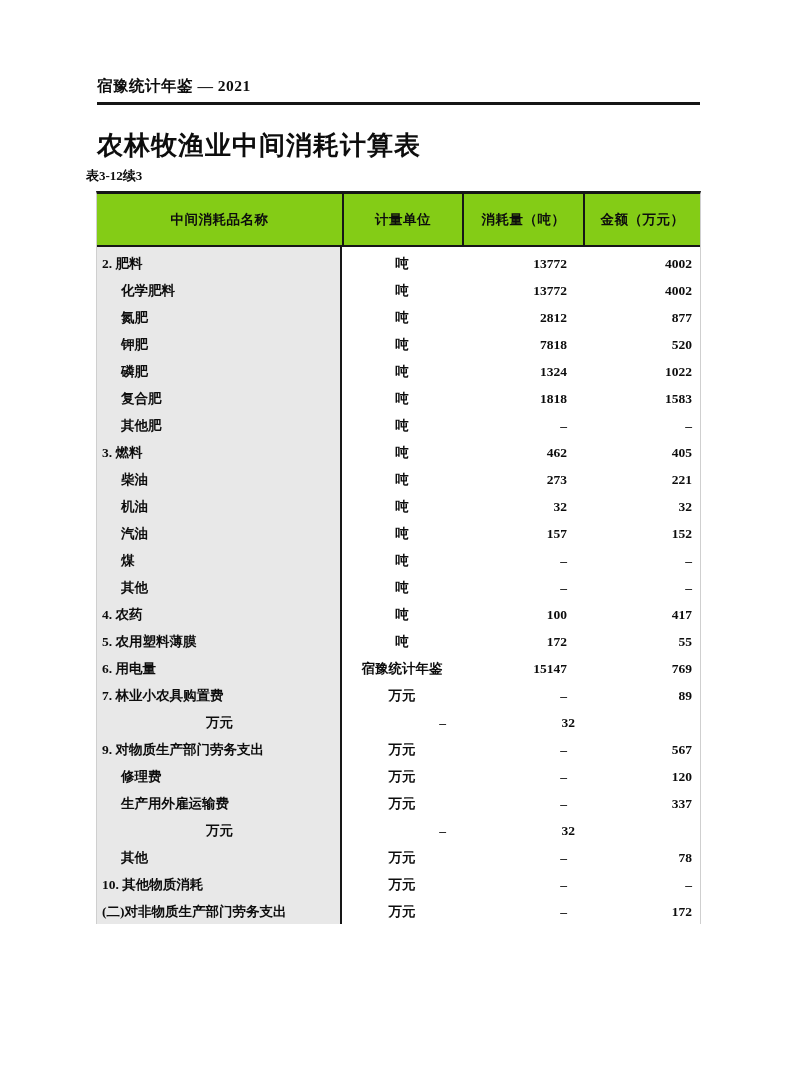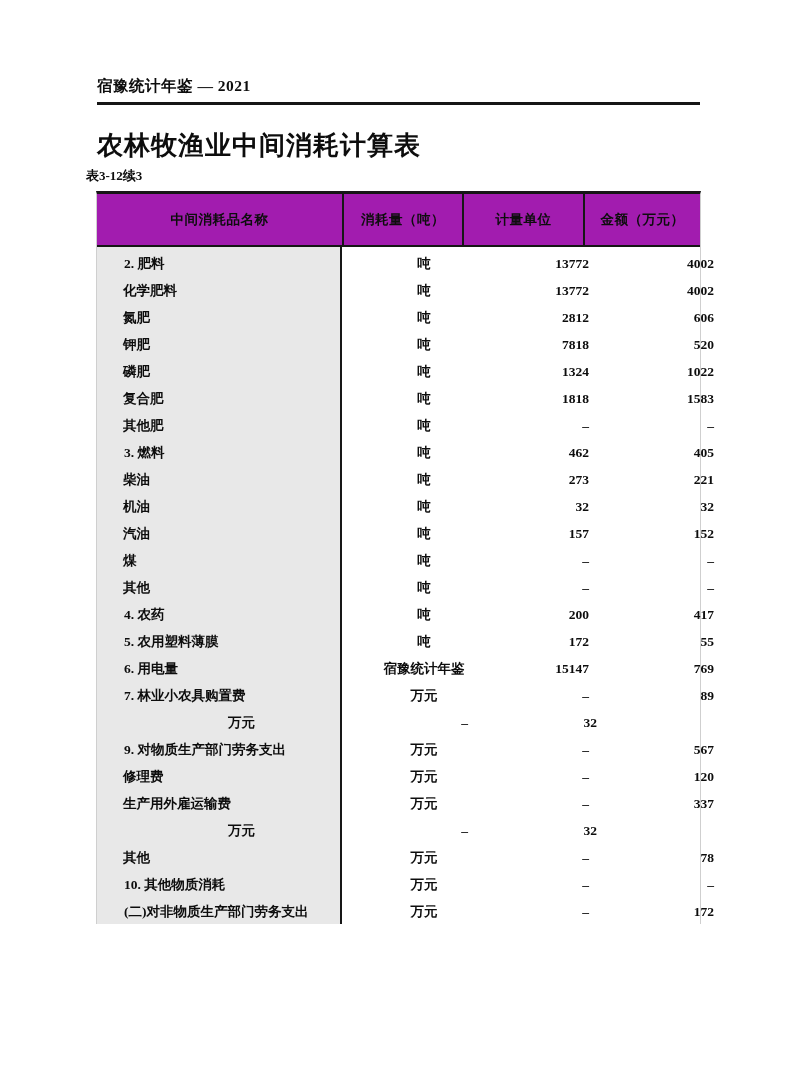--- a/index.html
+++ b/index.html
@@ -31,47 +31,46 @@
     position:absolute; left:96px; top:191px; width:605px;
     border-top:3px solid #161616;
     border-bottom:3px solid #161616;
     border-left:1px solid #cfcfcf;
     border-right:1px solid #cfcfcf;
   }
   .thead {
     display:grid;
     grid-template-columns:245px 120px 121px 117px;
     height:53px;
-    background:#a21caf;
+    background:#84cc16;
     border-bottom:2px solid #161616;
   }
   .th {
     display:flex; align-items:center; justify-content:center;
     font-size:13.5px; letter-spacing:0.5px;
   }
   .th + .th { border-left:2px solid #161616; }
   .tbody {
     padding:3px 0 19px 0;
     background:linear-gradient(to right,
       #e8e8e8 0px, #e8e8e8 243px,
       #161616 243px, #161616 245px,
       #ffffff 245px);
   }
   .tr {
     display:grid;
     grid-template-columns:245px 120px 121px 117px;
     height:27px;
-    margin-left:22px;
   }
   .td {
     display:flex; align-items:center;
     font-size:13.5px;
   }
   .col-name { padding-left:5px; justify-content:flex-start; }
-  .col-name.indent { padding-left:4px;font-family:Liberation Serif, serif; }
+  .col-name.indent { padding-left:24px;font-family:Liberation Serif, serif; }
   .col-unit { justify-content:center; }
   .col-qty  { justify-content:flex-end; padding-right:16px; }
   .col-amt  { justify-content:flex-end; padding-right:8px; }
   .page-number {
     position:absolute; left:81px; top:1002px;
     font-size:14.5px;
   }
 </style>
 </head>
 <body>
@@ -82,22 +81,22 @@
     <span>宿豫统计年鉴 — 2021</span>
   </div>
 
   <div class="doc-title">农林牧渔业中间消耗计算表</div>
 
   <div class="table-label">表3-12续3</div>
 
   <div class="stat-table">
     <div class="thead">
       <div class="th">中间消耗品名称</div>
+      <div class="th">计量单位</div>
       <div class="th">消耗量（吨）</div>
-      <div class="th">计量单位</div>
       <div class="th">金额（万元）</div>
     </div>
     <div class="tbody">
   <div class="tr">
     <div class="td col-name">2. 肥料</div>
     <div class="td col-unit">吨</div>
     <div class="td col-qty">13772</div>
     <div class="td col-amt">4002</div>
   </div>
 
@@ -105,21 +104,21 @@
     <div class="td col-name indent">化学肥料</div>
     <div class="td col-unit">吨</div>
     <div class="td col-qty">13772</div>
     <div class="td col-amt">4002</div>
   </div>
 
   <div class="tr">
     <div class="td col-name indent">氮肥</div>
     <div class="td col-unit">吨</div>
     <div class="td col-qty">2812</div>
-    <div class="td col-amt">606</div>
+    <div class="td col-amt">877</div>
   </div>
 
   <div class="tr">
     <div class="td col-name indent">钾肥</div>
     <div class="td col-unit">吨</div>
     <div class="td col-qty">7818</div>
     <div class="td col-amt">520</div>
   </div>
 
   <div class="tr">
@@ -181,21 +180,21 @@
   <div class="tr">
     <div class="td col-name indent">其他</div>
     <div class="td col-unit">吨</div>
     <div class="td col-qty">–</div>
     <div class="td col-amt">–</div>
   </div>
 
   <div class="tr">
     <div class="td col-name">4. 农药</div>
     <div class="td col-unit">吨</div>
-    <div class="td col-qty">200</div>
+    <div class="td col-qty">100</div>
     <div class="td col-amt">417</div>
   </div>
 
   <div class="tr">
     <div class="td col-name">5. 农用塑料薄膜</div>
     <div class="td col-unit">吨</div>
     <div class="td col-qty">172</div>
     <div class="td col-amt">55</div>
   </div>
 

